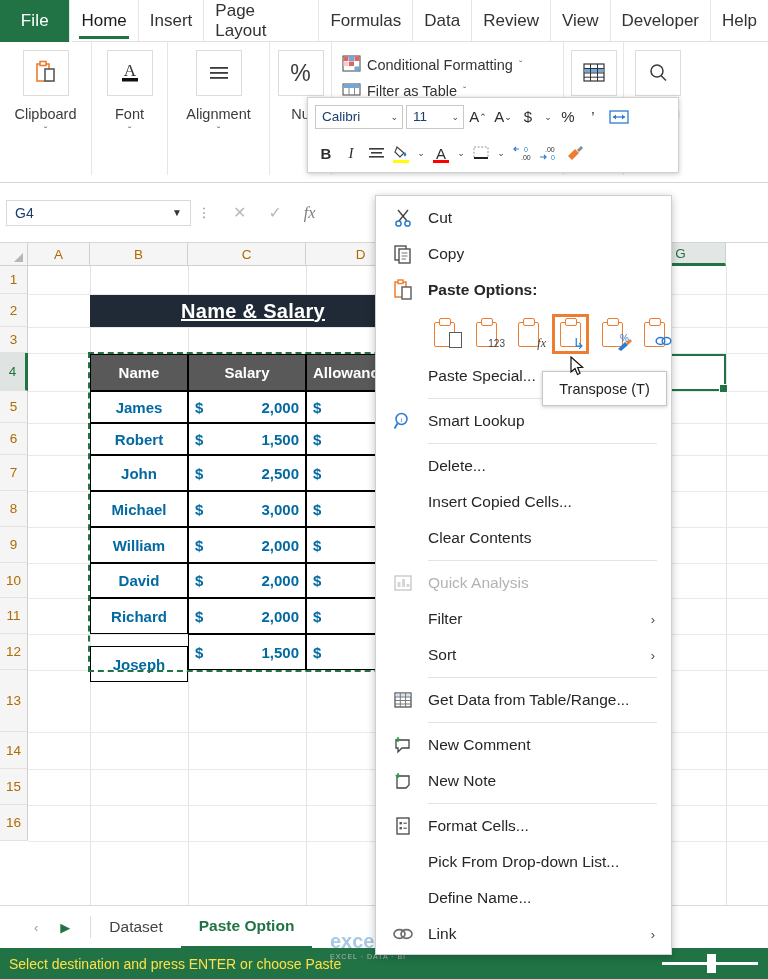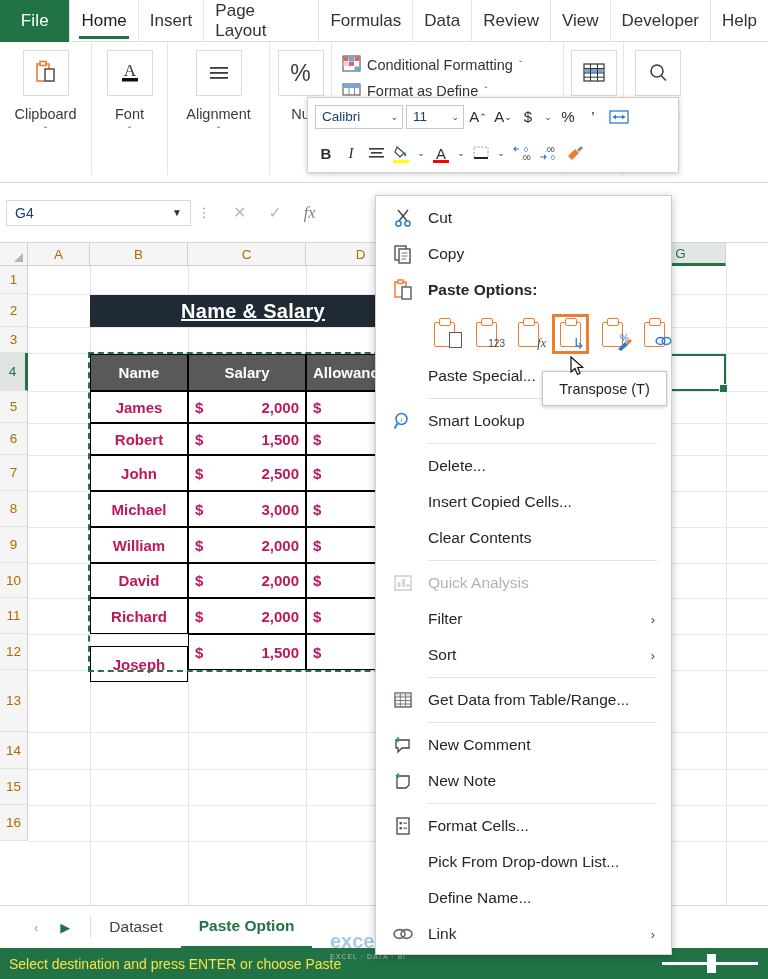--- a/index.html
+++ b/index.html
@@ -145,21 +145,21 @@
   }
   .title-cell span { text-decoration: underline; }
 
   .dtable { position: absolute; }
   .dth {
     position: absolute; background: #595959; color: #ffffff; font-weight: bold;
     font-size: 15px; display: flex; align-items: center; justify-content: center;
     border: 1px solid #000;
   }
   .dtd {
-    position: absolute; background: #ffffff; color: #be185d; font-size: 15px; font-weight: bold;
+    position: absolute; background: #ffffff; color: #0369a1; font-size: 15px; font-weight: bold;
     border: 1px solid #000; display: flex; align-items: center;
   }
   .dtd.center { justify-content: center; }
   .dtd.money { justify-content: flex-end; padding-right: 6px; }
   .dtd .cur { position: absolute; left: 6px; font-weight: bold; }
 
   .marching {
     position: absolute; border: 2px dashed #217346; pointer-events: none;
   }
 
@@ -339,21 +339,21 @@
         </div>
         <div class="ritem">
           <span>
             <svg width="19" height="15" viewBox="0 0 19 15">
               <rect x="1" y="2" width="17" height="11" fill="#fff" stroke="#444" stroke-width="1"></rect>
               <rect x="1.5" y="2.5" width="16" height="3.5" fill="#6fa8dc"></rect>
               <line x1="7" y1="6" x2="7" y2="13" stroke="#888"></line>
               <line x1="12.5" y1="6" x2="12.5" y2="13" stroke="#888"></line>
             </svg>
           </span>
-          <span>Format as Define</span>
+          <span>Filter as Table</span>
           <span class="chev">ˇ</span>
         </div>
         <div class="ritem">
           <span>
             <svg width="19" height="15" viewBox="0 0 19 15">
                 <rect x="1" y="2" width="17" height="11" fill="#fff" stroke="#888"></rect>
               </svg>
           </span>
           <span>Cell Styles</span>
           <span class="chev">ˇ</span>

